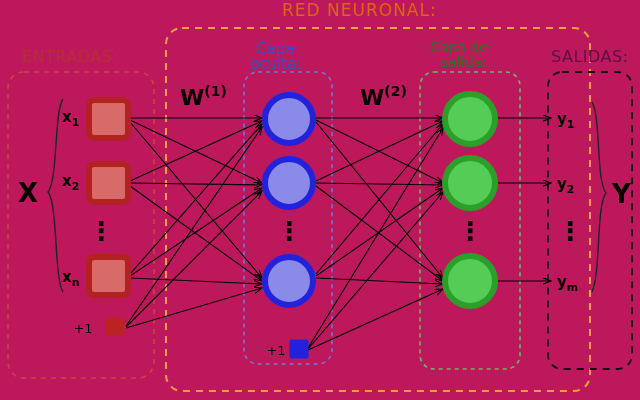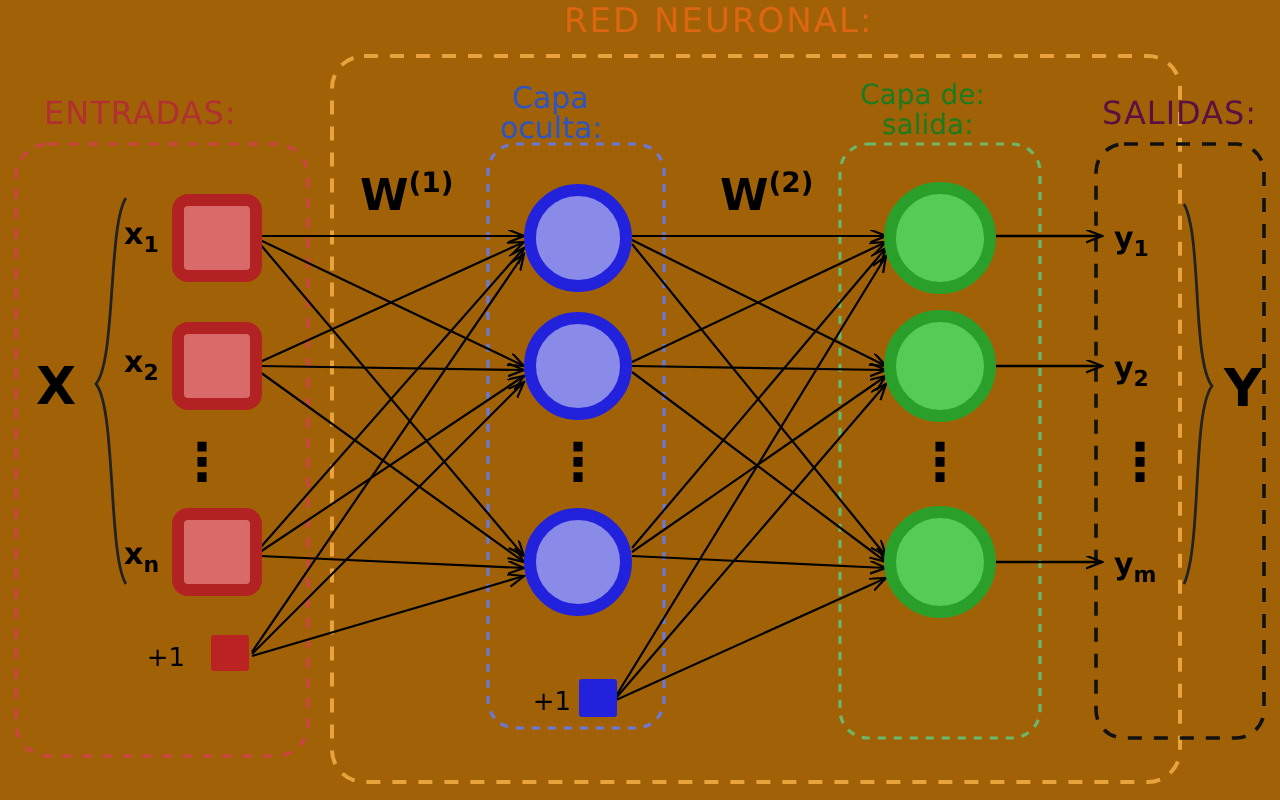--- a/index.html
+++ b/index.html
@@ -4,21 +4,21 @@
 <style>
   html, body {
     margin: 0;
     padding: 0;
     background: #ffffff;
   }
   #canvas {
     position: relative;
     width: 640px;
     height: 400px;
-    background: #a16207;
+    background: #be185d;
     overflow: hidden;
     font-family: "DejaVu Sans", sans-serif;
   }
   svg { display: block; }
   .txt { font-family: "DejaVu Sans", sans-serif; }
 </style>
 </head>
 <body>
 
 <div id="canvas">

